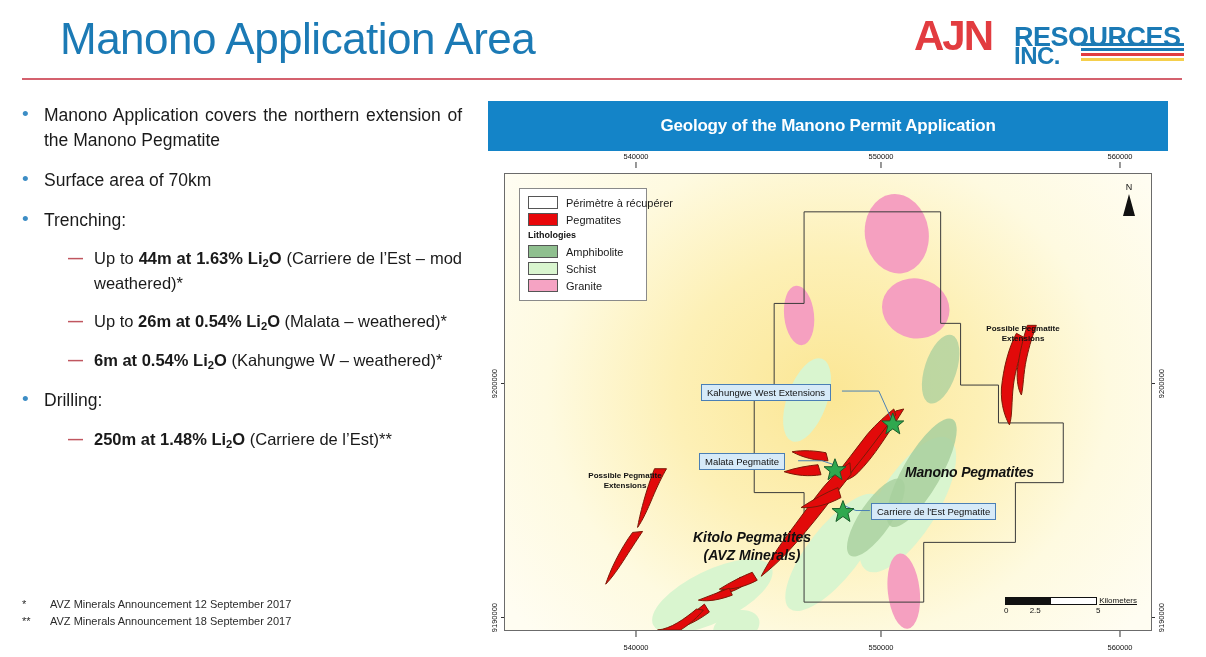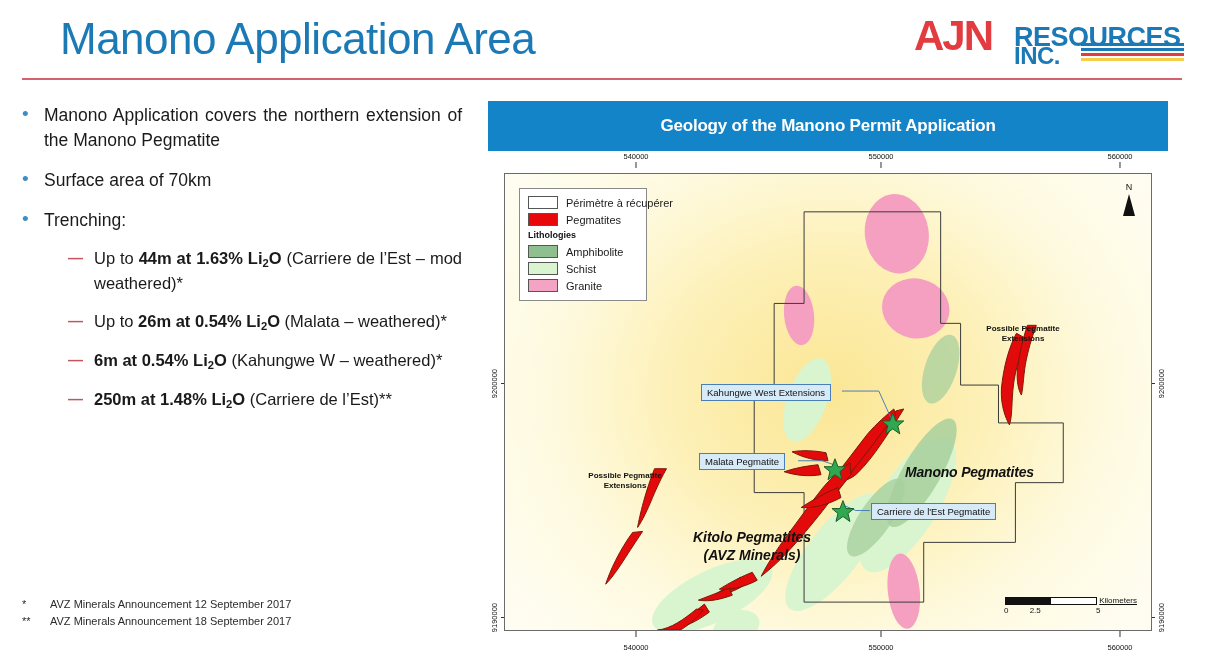--- a/index.html
+++ b/index.html
@@ -197,20 +197,23 @@
     </div>
 
     <div class="b2">
       <span>Up to </span><b><span>26m at 0.54% Li</span><sub>2</sub><span>O</span></b><span> (Malata – weathered)*</span>
     </div>
 
     <div class="b2">
       <b><span>6m at 0.54% Li</span><sub>2</sub><span>O</span></b><span> (Kahungwe W – weathered)*</span>
     </div>
 
+    <div class="b1 nojust">
+      <span>Drilling:</span>
+    </div>
 
     <div class="b2">
       <b><span>250m at 1.48% Li</span><sub>2</sub><span>O</span></b><span> (Carriere de l’Est)**</span>
     </div>
   </div>
 
   <div class="footnotes">
     <div class="fn">
       <span class="fn-mark">*</span>
       <span>AVZ Minerals Announcement 12 September 2017</span>

